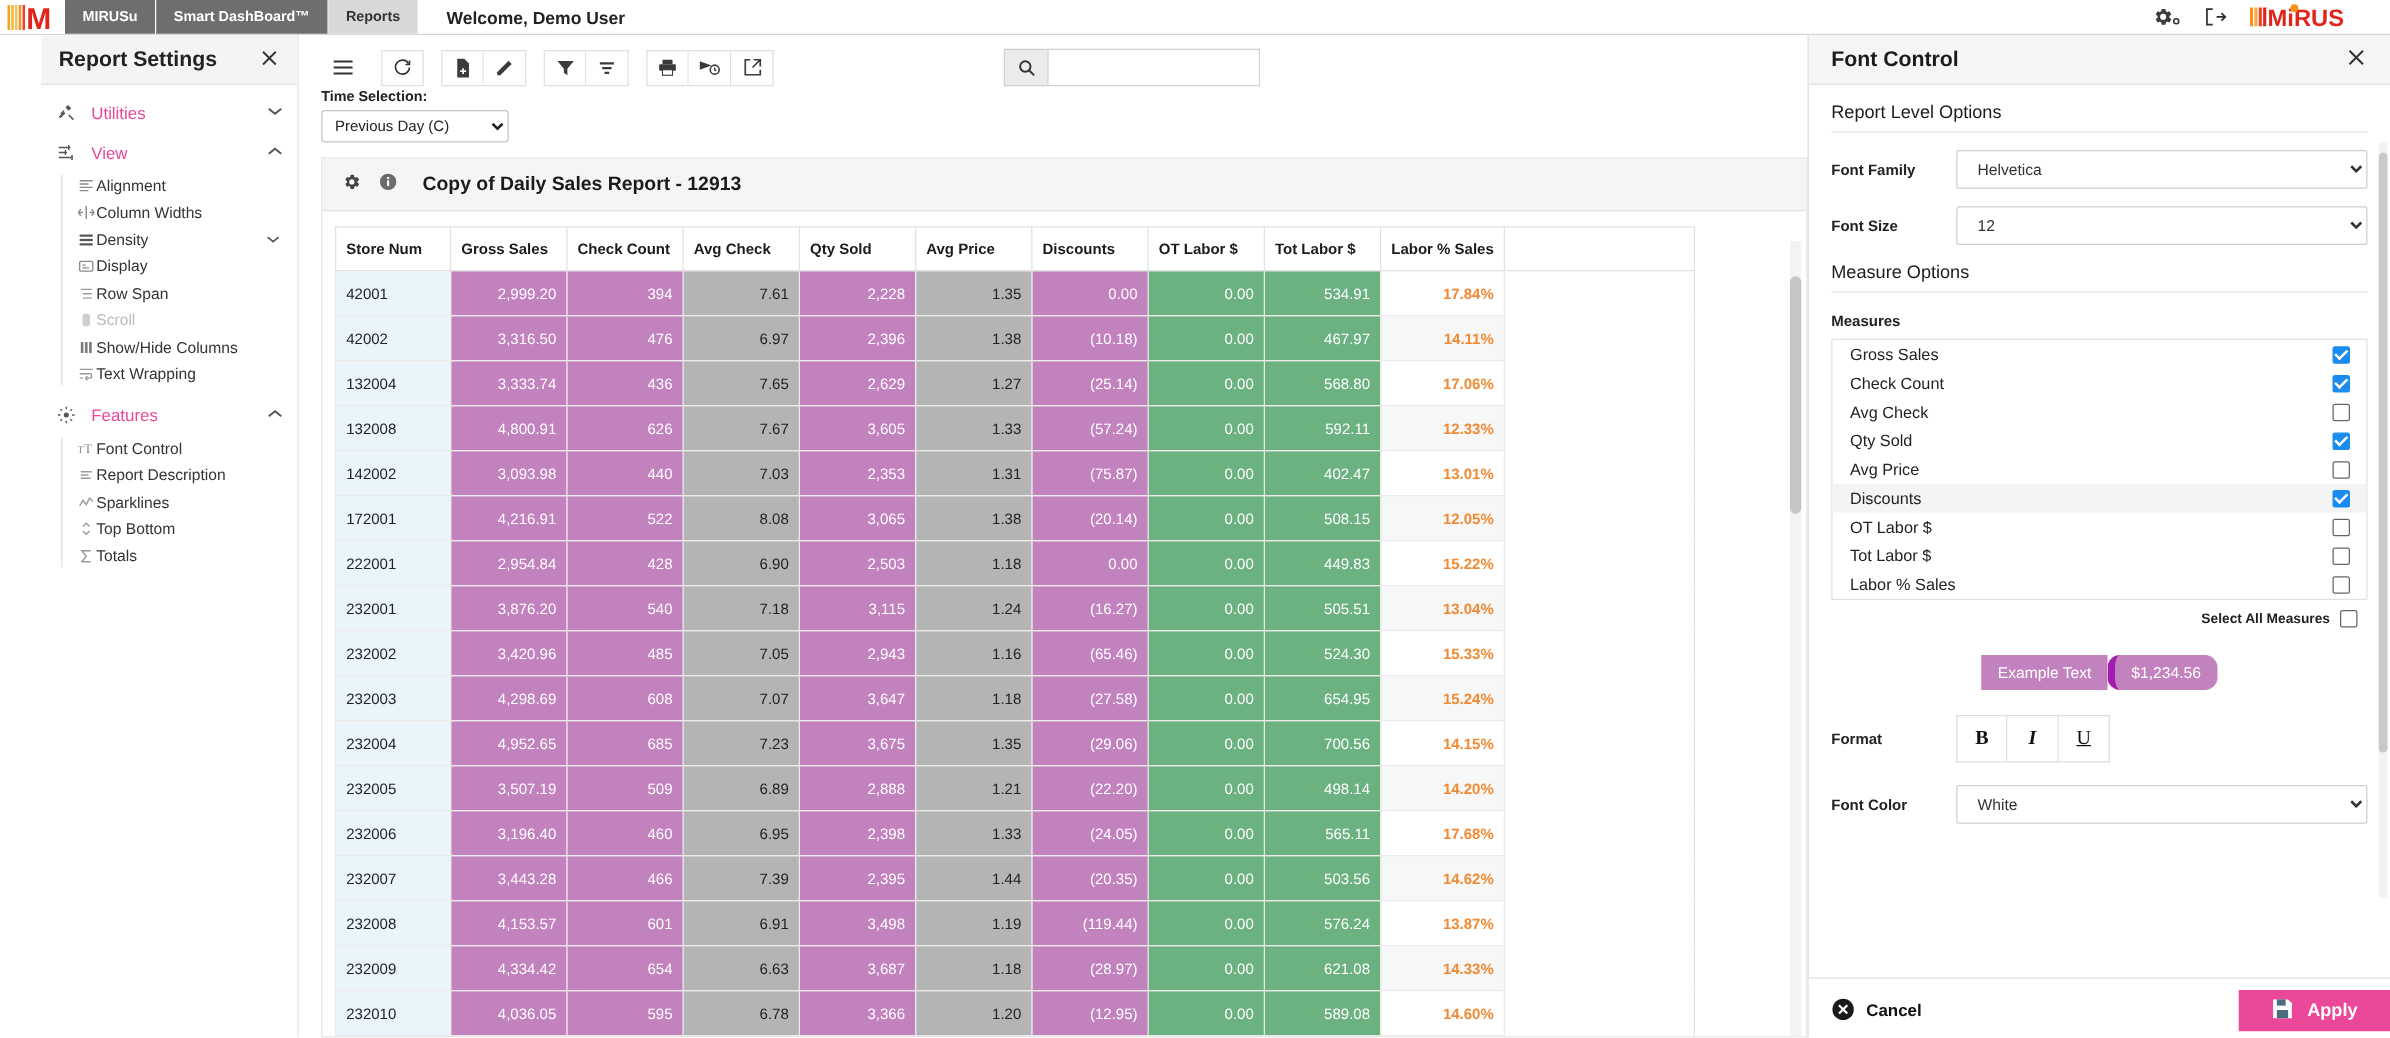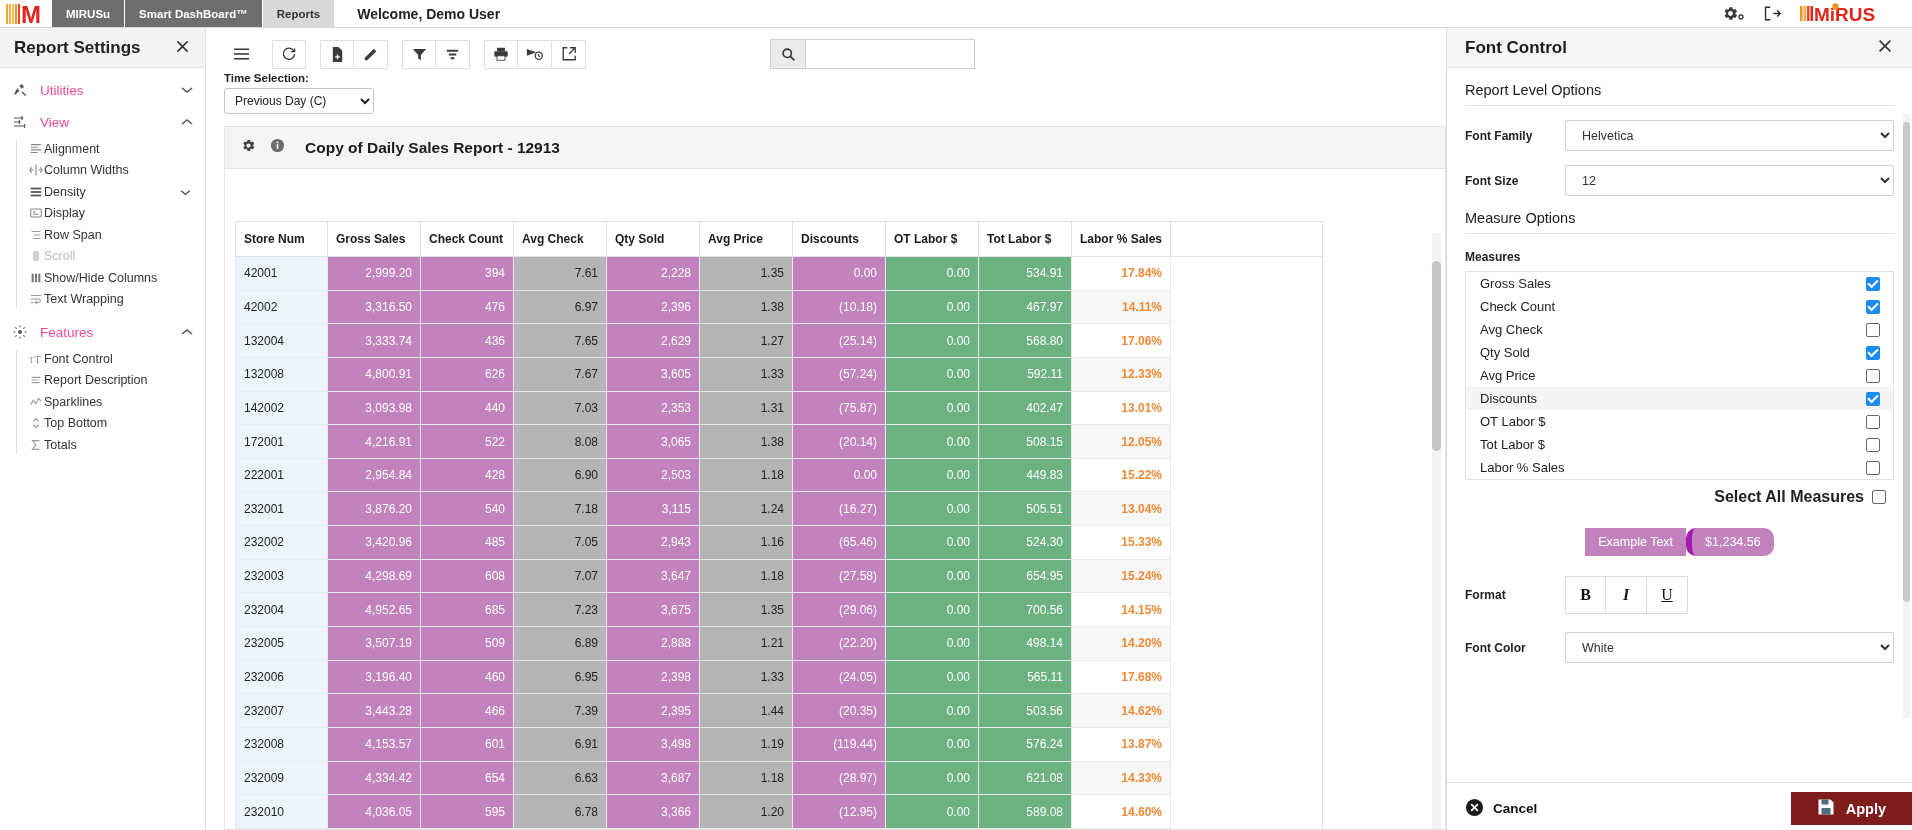--- a/index.html
+++ b/index.html
@@ -53,21 +53,21 @@
     height: 802px;
     align-items: stretch;
   }
 
   
   #leftpanel {
     width: 206px;
     min-width: 206px;
     background: #fff;
     border-right: 1px solid #e0e0e0;
-    display: flex; flex-direction: column;
+    display: flex; flex-direction: column; margin-left: 33px;
   }
   #lp-head {
     height: 40px;
     display: flex; align-items: center;
     padding: 0 14px;
     background: #f4f4f4;
     border-bottom: 1px solid #e3e3e3;
   }
   #lp-title { font-size: 17px; font-weight: bold; color: #222; flex: 1; }
   #lp-close { cursor: pointer; color: #333; font-size: 18px; line-height: 1; }
@@ -151,21 +151,20 @@
   }
 
   #reportcard {
     margin: 12px 0 0 18px;
     border: 1px solid #e4e4e4;
     flex: 1;
     display: flex; flex-direction: column;
     min-width: 0;
     min-height: 0;
     margin-right: 0;
-    gap: 40px;
   }
   #rc-head {
     display: flex; align-items: center;
     height: 42px;
     background: #f5f5f5;
     border-bottom: 1px solid #e4e4e4;
     padding-left: 16px;
     gap: 14px;
   }
   #rc-title { font-size: 15.5px; font-weight: bold; color: #1b1b1b; margin-left: 6px; }
@@ -289,21 +288,21 @@
     content: "";
     width: 4px; height: 8px;
     border: solid #fff; border-width: 0 2px 2px 0;
     transform: rotate(45deg) translate(-1px,-1px);
   }
   #selectall-row {
     display: flex; align-items: center; justify-content: flex-end;
     margin-top: 8px; gap: 8px;
     padding-right: 3px;
   }
-  #selectall-label { font-size: 16px; font-weight: bold; color: #222; }
+  #selectall-label { font-size: 11px; font-weight: bold; color: #222; }
 
   #example-wrap {
     display: flex; justify-content: center;
     margin: 22px 0 20px 0;
   }
   .ex-cell {
     background: #c282bd; color: #fff;
     font-size: 12.5px;
     padding: 7px 13px;
   }
@@ -339,21 +338,21 @@
   }
   #cancel-btn {
     display: flex; align-items: center; gap: 9px;
     font-size: 13.5px; font-weight: bold; color: #111;
     cursor: pointer; background: none; border: none;
     font-family: "Liberation Sans", sans-serif;
   }
   #apply-btn {
     margin-left: auto;
     height: 33px;
-    background: #7f1d1d; color: #fff;
+    background: #ec4899; color: #fff;
     display: flex; align-items: center; gap: 11px;
     padding: 0 26px;
     font-size: 14.5px; font-weight: bold;
     cursor: pointer; border: none;
     font-family: "Liberation Sans", sans-serif;
   }
 </style>
 </head>
 <body>
 

